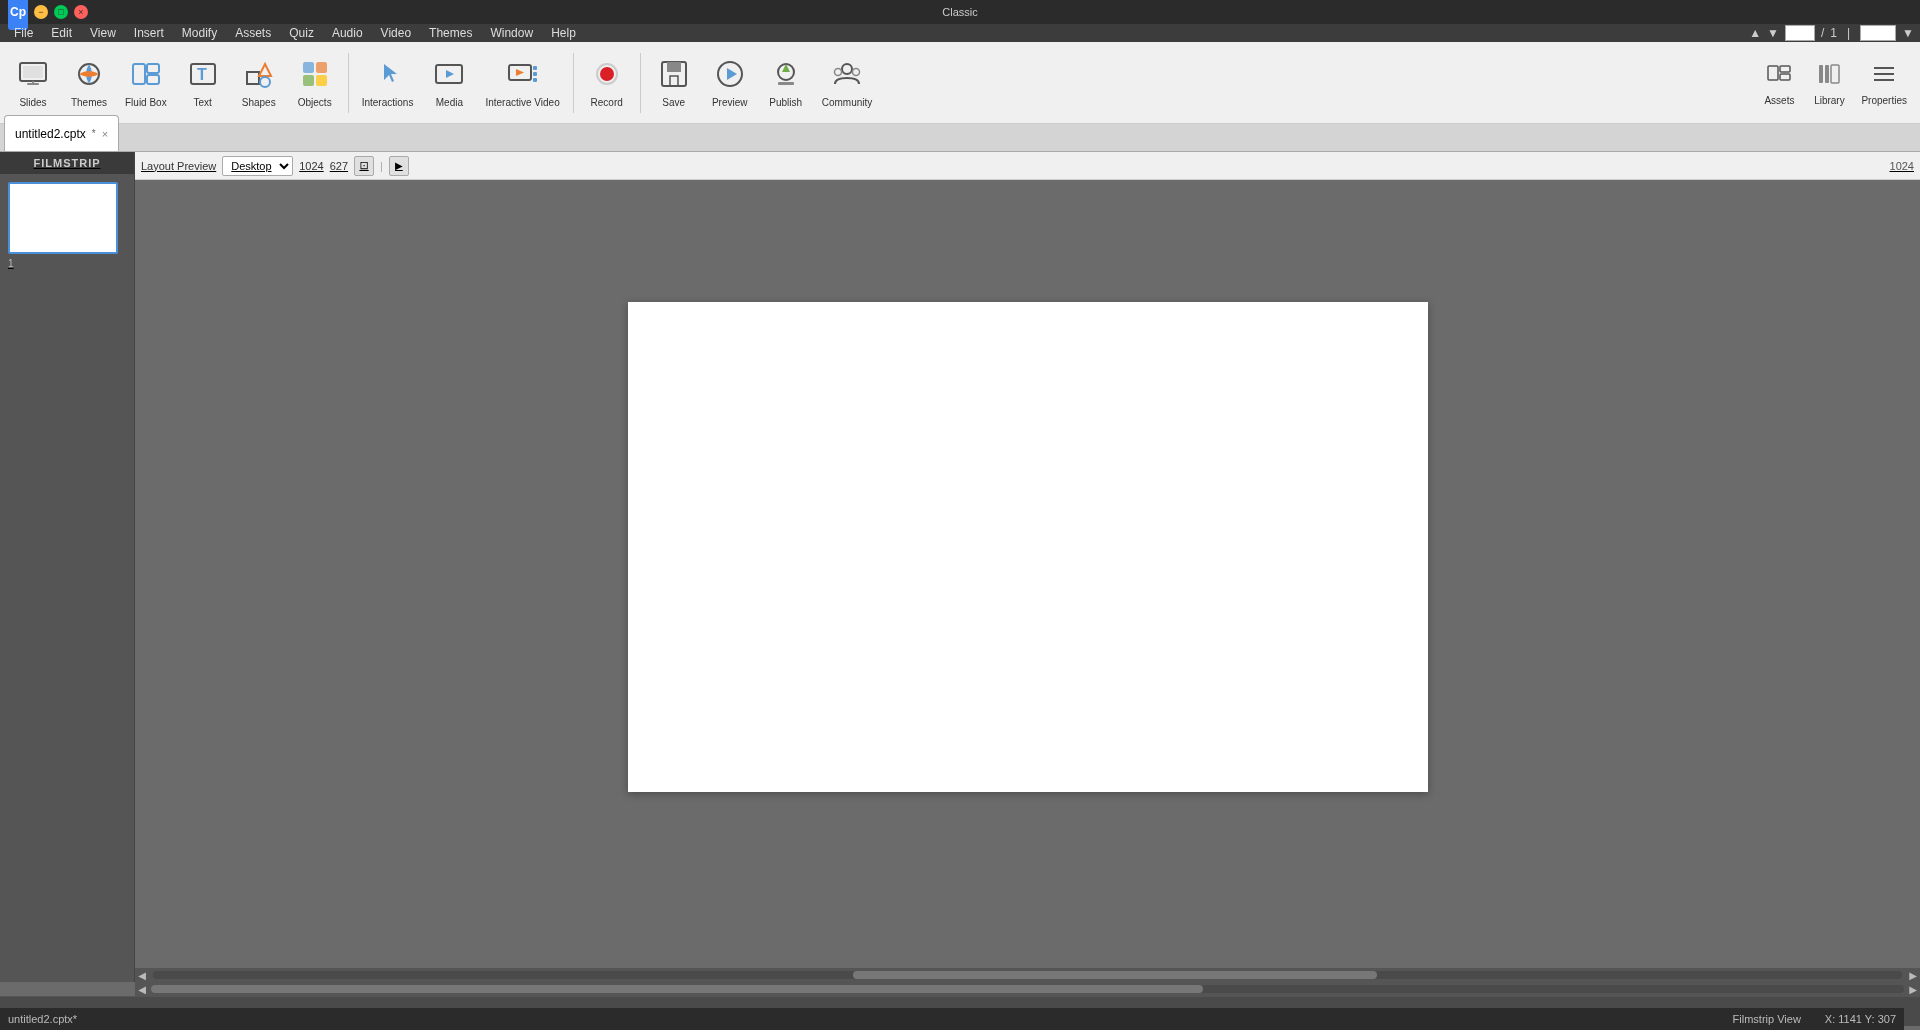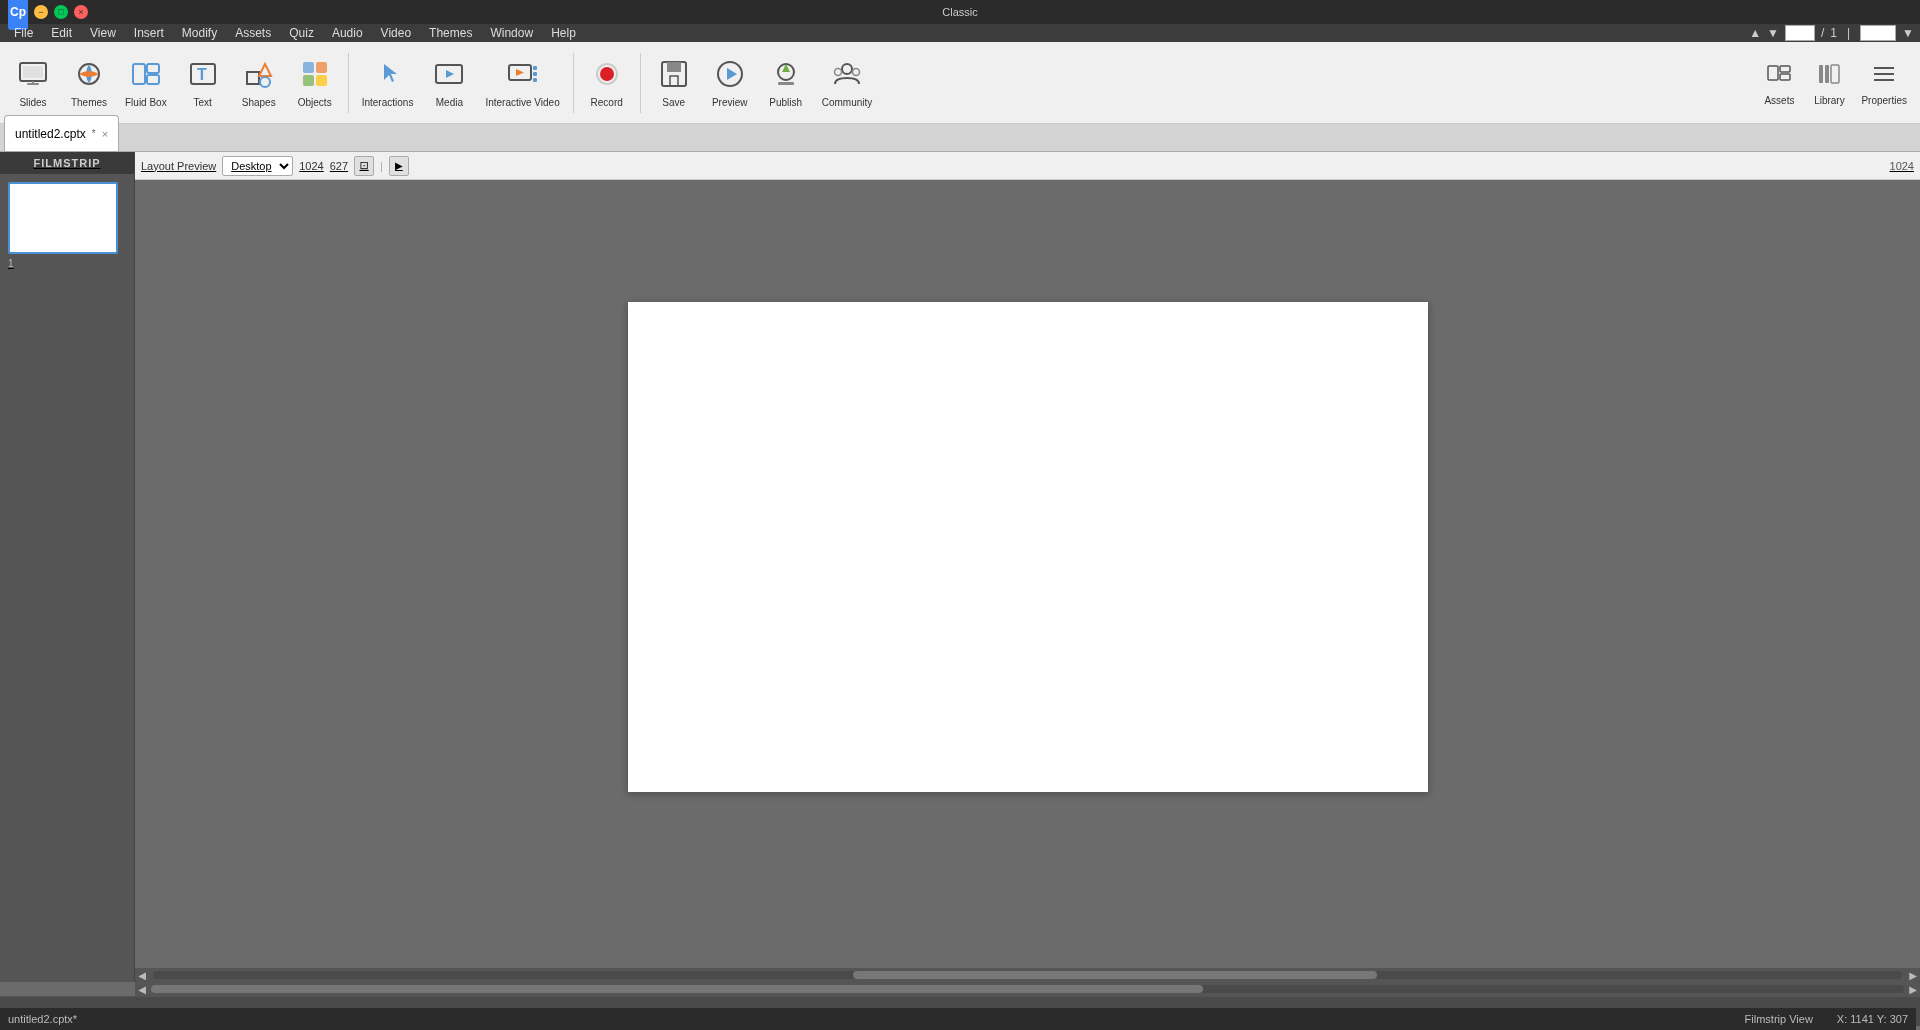--- a/index.html
+++ b/index.html
@@ -208,21 +208,21 @@
       background: #2b2b2b;
       display: flex;
       align-items: center;
       padding: 0 8px;
       color: #bbb;
       font-size: 11px;
       gap: 20px;
       position: absolute;
       bottom: 0;
       left: 0;
-      right: 4px;
+      right: 16px;
     }
     #statusbar .status-right { margin-left: auto; display: flex; gap: 20px; }
 
     .page-num-input {
       width: 30px;
       height: 16px;
       font-size: 11px;
       text-align: center;
       background: #fff;
       border: 1px solid #aaa;

